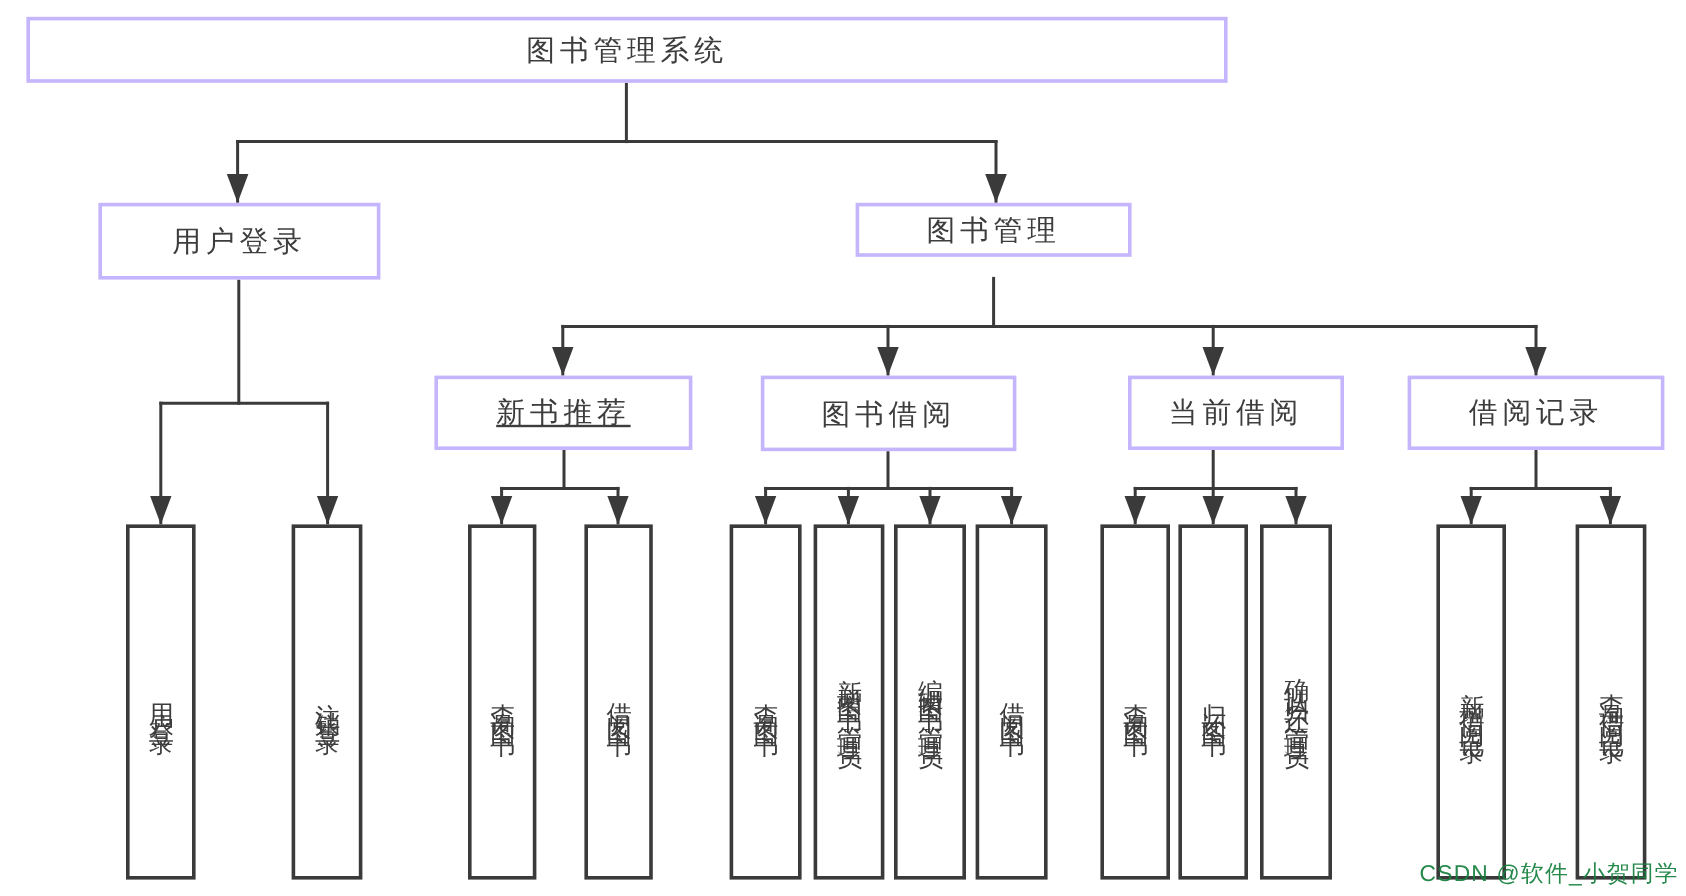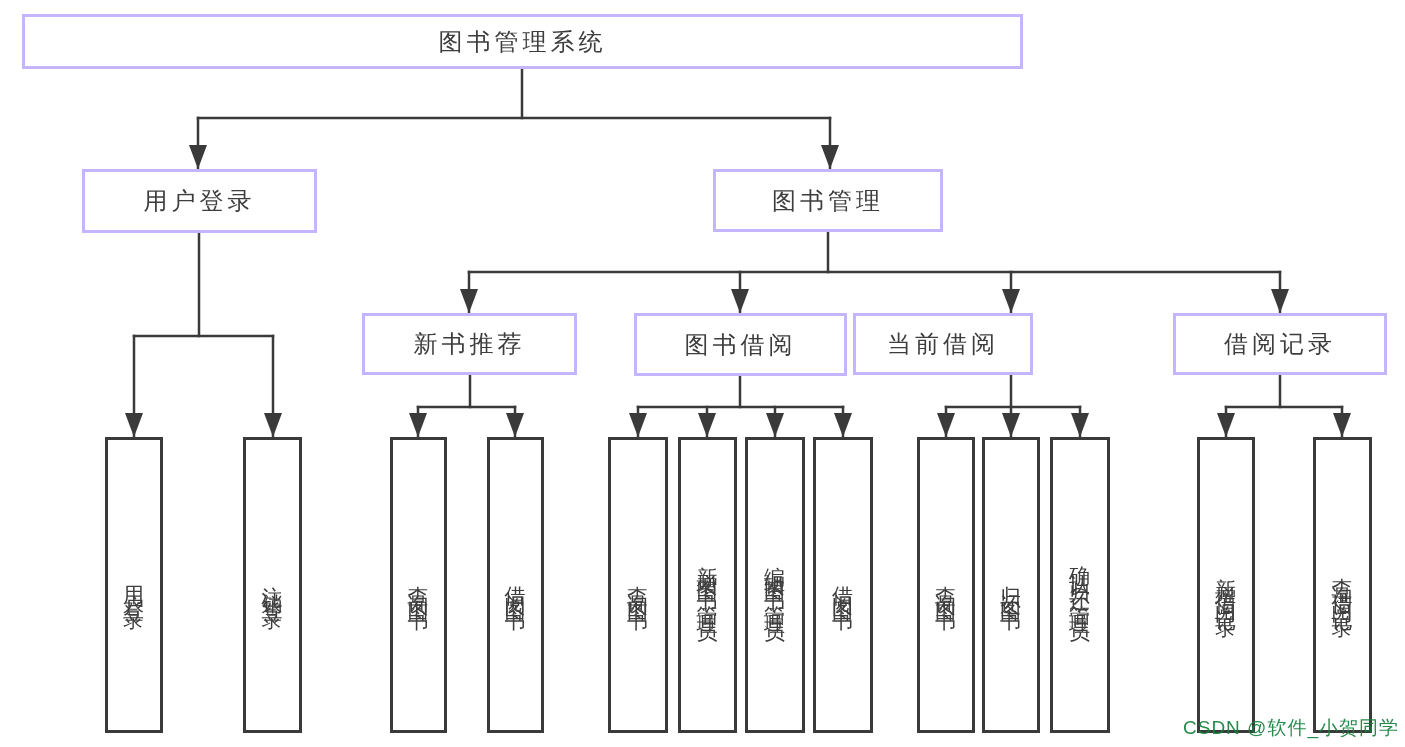--- a/index.html
+++ b/index.html
@@ -117,31 +117,31 @@
     <line x1="1342" y1="407" x2="1342" y2="437" marker-end="url(#arr)"></line>
   </svg>
 
   <div class="hbox" style="left:22px; top:14px; width:1001px; height:55px;">
     <span>图书管理系统</span>
   </div>
 
   <div class="hbox" style="left:82px; top:169px; width:235px; height:64px;">
     <span>用户登录</span>
   </div>
-  <div class="hbox" style="left:713px; top:169px; width:230px; height:63px;">
+  <div class="hbox" style="left:713px; top:169px; width:230px; height:45px;">
     <span>图书管理</span>
   </div>
 
-  <div class="hbox" style="left:362px; top:313px; width:215px; height:62px;">
+  <div class="hbox" style="left:362px; top:313px; width:215px; height:62px;text-decoration:underline;">
     <span>新书推荐</span>
   </div>
   <div class="hbox" style="left:634px; top:313px; width:213px; height:63px;justify-content:center;">
     <span>图书借阅</span>
   </div>
-  <div class="hbox" style="left:853px; top:313px; width:180px; height:62px;">
+  <div class="hbox" style="left:940px; top:313px; width:180px; height:62px;">
     <span>当前借阅</span>
   </div>
   <div class="hbox" style="left:1173px; top:313px; width:214px; height:62px;">
     <span>借阅记录</span>
   </div>
 
   <div class="vbox" style="left:105px; width:58px;">
     <span class="vtext">用户登录</span>
   </div>
   <div class="vbox" style="left:243px; width:59px;">

